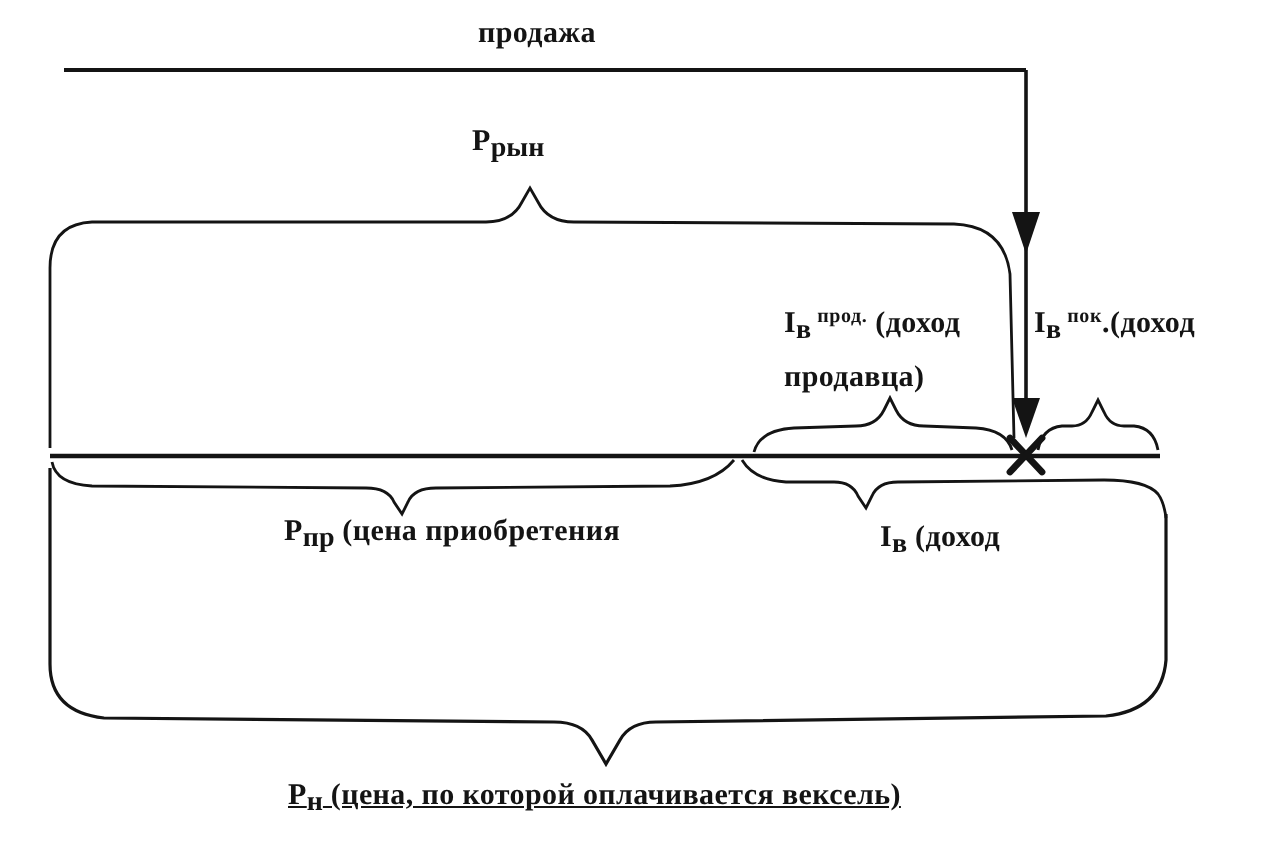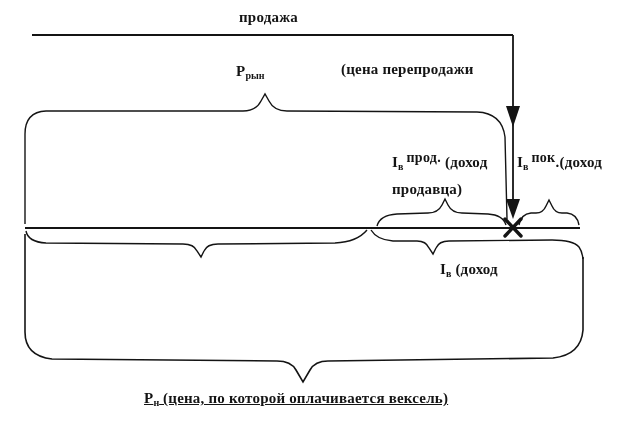--- a/index.html
+++ b/index.html
@@ -15,22 +15,22 @@
   .lbl{
     position:absolute;
     font-weight:bold;
     font-size:15px;
     line-height:20px;
     letter-spacing:0.2px;
     white-space:nowrap;
     color:#141414;
     text-align:center;
   }
-  .lbl sub{font-size:10px;line-height:0;vertical-align:-3px;letter-spacing:0;}
-  .lbl sup{font-size:14px;line-height:0;vertical-align:5px;margin-left:3px;letter-spacing:0.3px;}
+  .lbl sub{font-size:14px;line-height:0;vertical-align:-3px;letter-spacing:0;}
+  .lbl sup{font-size:10px;line-height:0;vertical-align:5px;margin-left:3px;letter-spacing:0.3px;}
 </style>
 </head>
 <body>
 
 <div class="stage">
 
   <svg class="diagram-svg" width="643" height="422" viewBox="0 0 643 422">
 
     <line x1="32" y1="35" x2="513" y2="35" stroke-width="2" stroke="#141414"></line>
 
@@ -55,25 +55,25 @@
 
     <path d="M 371 230 Q 377 240 393 241 L 417 241 Q 426 241 429 248 L 433 254 L 436 248 Q 439 241 449 241 L 552 240 Q 573 240 579 247 Q 582 251 583 259" fill="none" stroke-width="1.4" stroke="#141414"></path>
 
     <path d="M 25 234 L 25 332 Q 25 356 52 359 L 277 361 Q 291 361 296 370 L 303 382 L 310 370 Q 315 361 328 361 L 553 358 Q 581 355 583 330 L 583 257" fill="none" stroke-width="1.6" stroke="#141414"></path>
   </svg>
 
   <div class="lbl" style="left:239px;top:7px;">продажа</div>
 
   <div class="lbl" style="left:236px;top:61px;"><span>Р</span><sub>рын</sub></div>
 
-  <div class="lbl" style="left:341px;top:59px;">(цена перепродажи</div>
 
   <div class="lbl" style="left:392px;top:152px;"><span>I</span><sub>в</sub><sup>прод.</sup><span> (доход</span></div>
   <div class="lbl" style="left:392px;top:179px;">продавца)</div>
 
   <div class="lbl" style="left:517px;top:152px;"><span>I</span><sub>в</sub><sup>пок</sup><span>.(доход</span></div>
 
+  <div class="lbl" style="left:142px;top:256px;"><span>Р</span><sub>пр</sub><span> (цена приобретения</span></div>
 
   <div class="lbl" style="left:440px;top:259px;"><span>I</span><sub>в</sub><span> (доход</span></div>
 
   <div class="lbl" style="left:144px;top:388px;text-decoration:underline;"><span>Р</span><sub>н</sub><span> (цена, по которой оплачивается вексель)</span></div>
 
 </div>
 
 </body></html>

